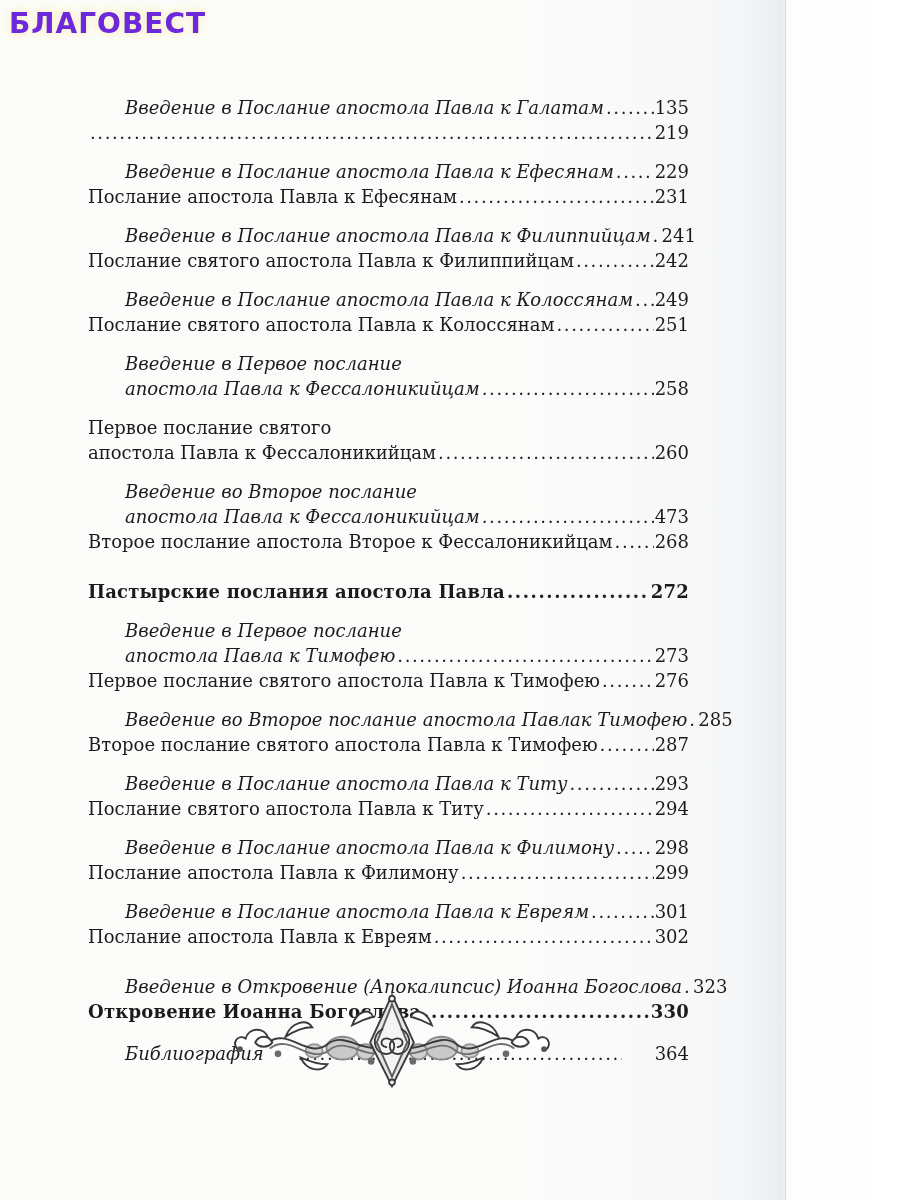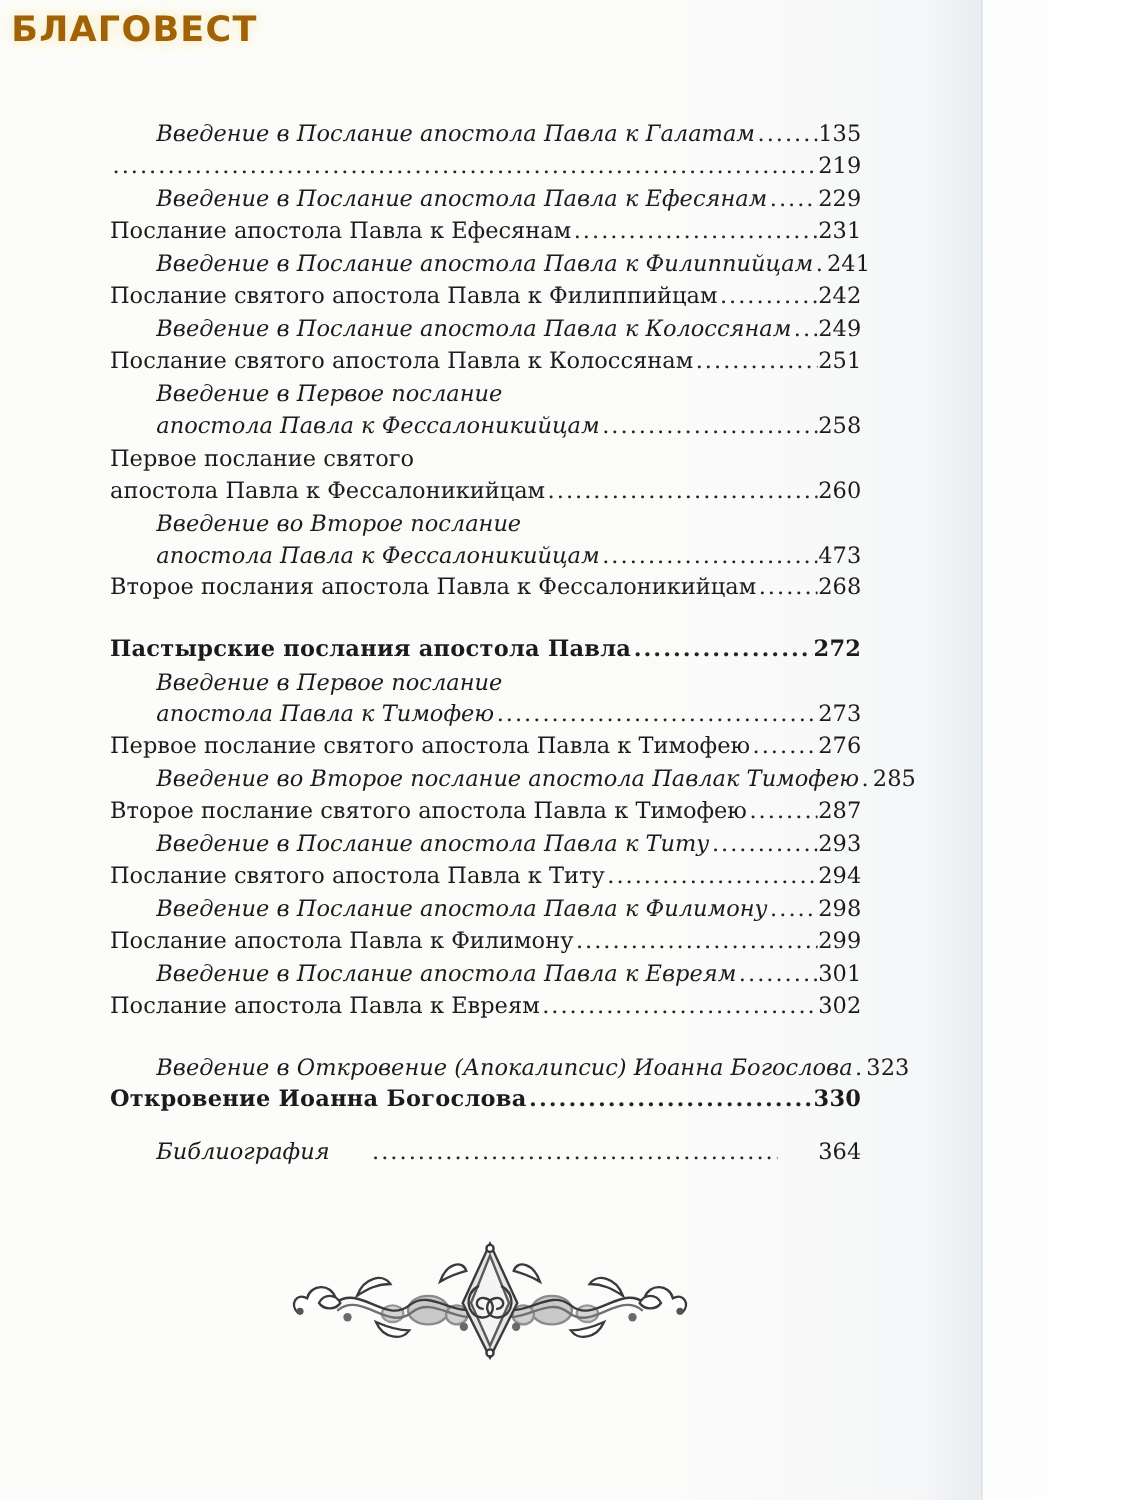--- a/index.html
+++ b/index.html
@@ -4,32 +4,32 @@
 <style>
   html,body { margin:0; padding:0; }
   body {
     width:900px; height:1200px; position:relative; overflow:hidden;
     background: linear-gradient(90deg, #fcfcfa 0%, #fbfbfa 60%, #f6f7f8 80%, #f2f4f6 86.8%, #fdfdfd 87.4%, #ffffff 100%);
     font-family:"DejaVu Serif", serif;
   }
   .watermark {
     position:absolute; left:9px; top:7px;
     font-family:"DejaVu Sans", sans-serif; font-weight:bold;
-    font-size:28px; letter-spacing:1px; color:#a16207;
+    font-size:28px; letter-spacing:1px; color:#6d28d9;
     text-shadow: 0 0 6px #f8f0c8, 0 0 14px #faf3d6, 0 0 22px #fbf6e0;
   }
   .toc { position:absolute; left:88px; top:95px; width:601px;text-align:center; }
   .toc-line {
     display:flex; align-items:baseline; line-height:25px;
     font-size:18px; color:#1b1b1b;
   }
   .toc-line.bold { font-weight:bold; letter-spacing:0.2px; }
   .toc-line.italic .title { font-style:italic; }
   .toc-line.indent { padding-left:37px; }
-  .gap-pair { margin-top:2px; }
+  .gap-pair { margin-top:14px; }
   .gap-section { margin-top:25px; }
   .gap-section_sm { margin-top:17px;gap:32px; }
   .title { white-space:nowrap; }
   .dots {
     flex:1 1 auto; min-width:8px; overflow:hidden; white-space:nowrap;
     letter-spacing:1.6px; margin-left:2px; font-style:normal; color:#232323;
   }
   .page { margin-left:1px; font-style:normal; }
   .ornament { position:absolute; left:228px; top:993px; width:328px; height:95px; }
   .ornament svg { width:100%; height:100%; }
@@ -105,21 +105,21 @@
     </div>
     <div class="toc-line italic indent gap-pair">
       <span class="title">Введение во Второе послание</span>
     </div>
     <div class="toc-line italic indent gap-none">
       <span class="title">апостола Павла к Фессалоникийцам</span>
       <span class="dots">................................................................................................................................................................</span>
       <span class="page">473</span>
     </div>
     <div class="toc-line regular gap-none">
-      <span class="title">Второе послания апостола Павла к Фессалоникийцам</span>
+      <span class="title">Второе послание апостола Второе к Фессалоникийцам</span>
       <span class="dots">................................................................................................................................................................</span>
       <span class="page">268</span>
     </div>
     <div class="toc-line bold gap-section">
       <span class="title">Пастырские послания апостола Павла</span>
       <span class="dots">................................................................................................................................................................</span>
       <span class="page">272</span>
     </div>
     <div class="toc-line italic indent gap-pair">
       <span class="title">Введение в Первое послание</span>

